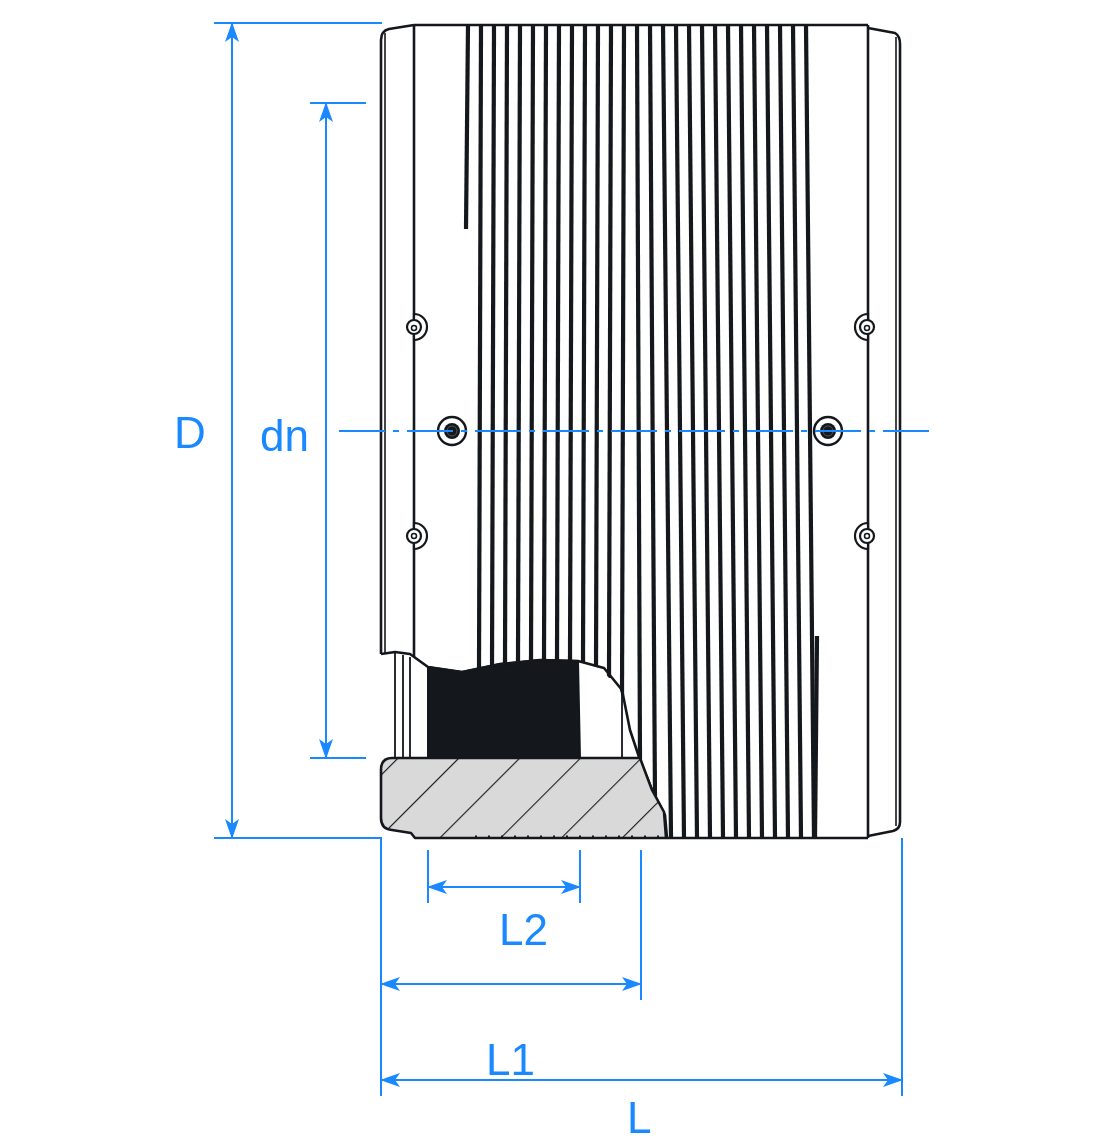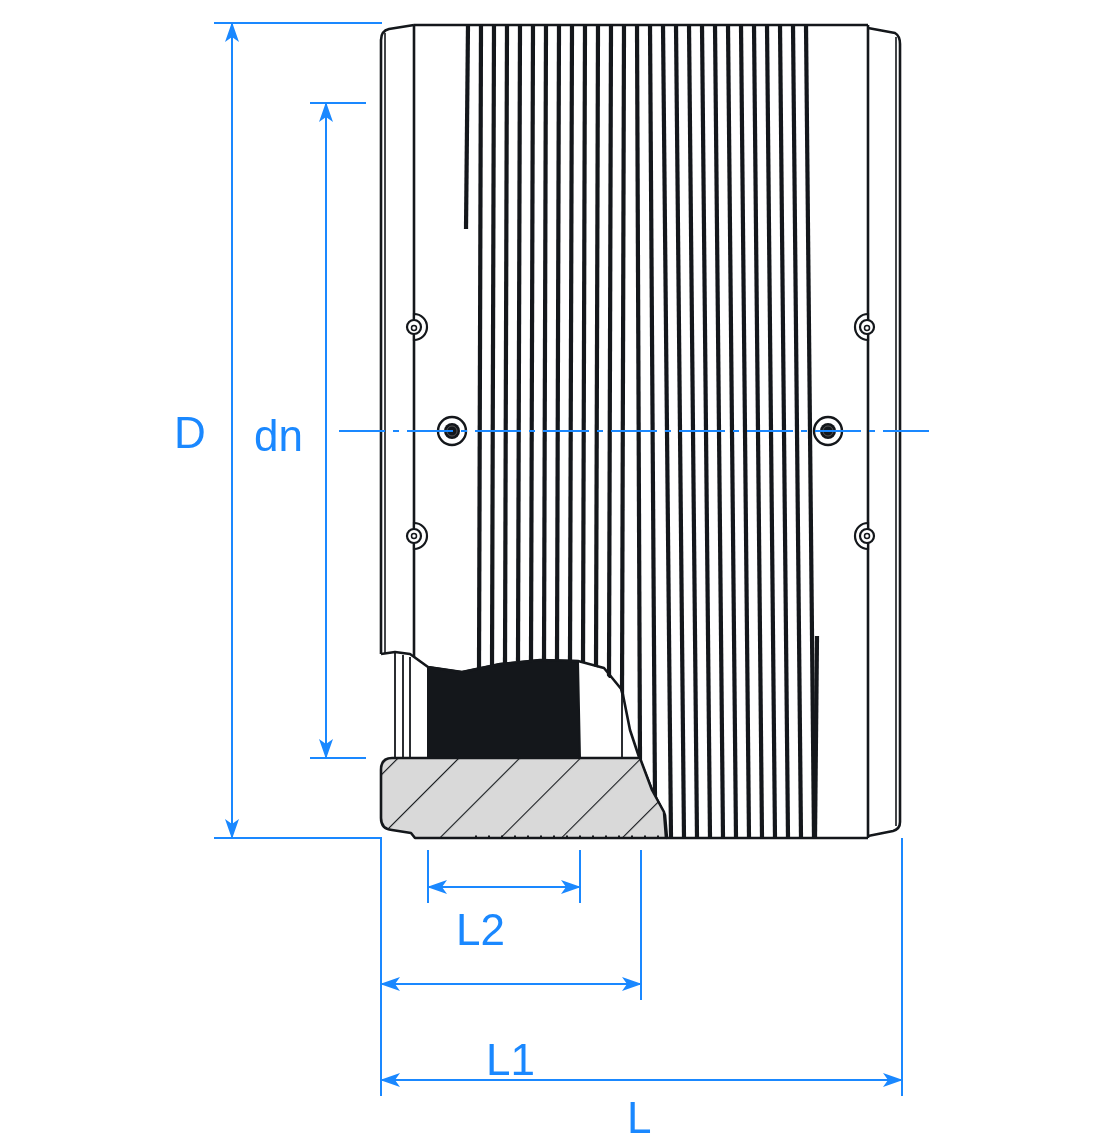--- a/index.html
+++ b/index.html
@@ -7,22 +7,22 @@
     #drawing { position: absolute; left: 0; top: 0; width: 1111px; height: 1136px; }
     .dim-label {
       position: absolute;
       font-family: "Liberation Sans", sans-serif;
       color: #1a88ff;
       font-size: 44px;
       line-height: 1;
       white-space: nowrap;
     }
     .lbl-D  { left: 174px; top: 411px; }
-    .lbl-dn { left: 254px; top: 414px; }
-    .lbl-L2 { left: 456px; top: 908px; }
+    .lbl-dn { left: 260px; top: 414px; }
+    .lbl-L2 { left: 499px; top: 908px; }
     .lbl-L1 { left: 486px; top: 1038px; }
     .lbl-L  { left: 627px; top: 1096px; }
   </style>
 </head>
 <body>
 
 <svg id="drawing" viewBox="0 0 1111 1136" xmlns="http://www.w3.org/2000/svg">
   <defs>
     <pattern id="hatch" patternUnits="userSpaceOnUse" width="43" height="43" patternTransform="rotate(45)">
       <rect width="43" height="43" fill="#d9d9d9"></rect>

